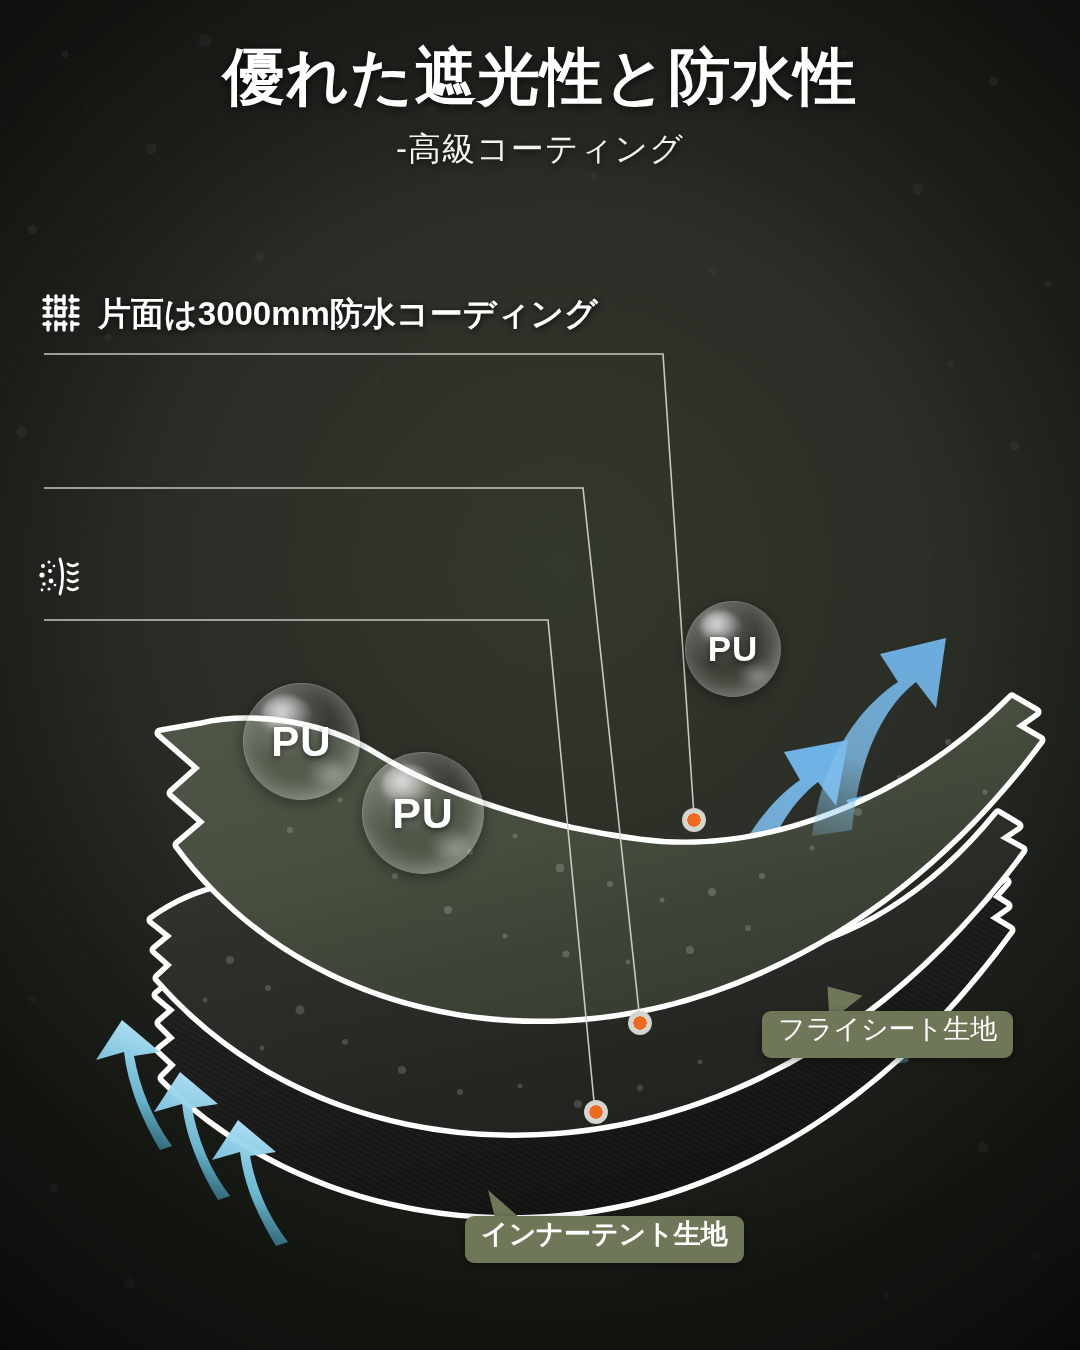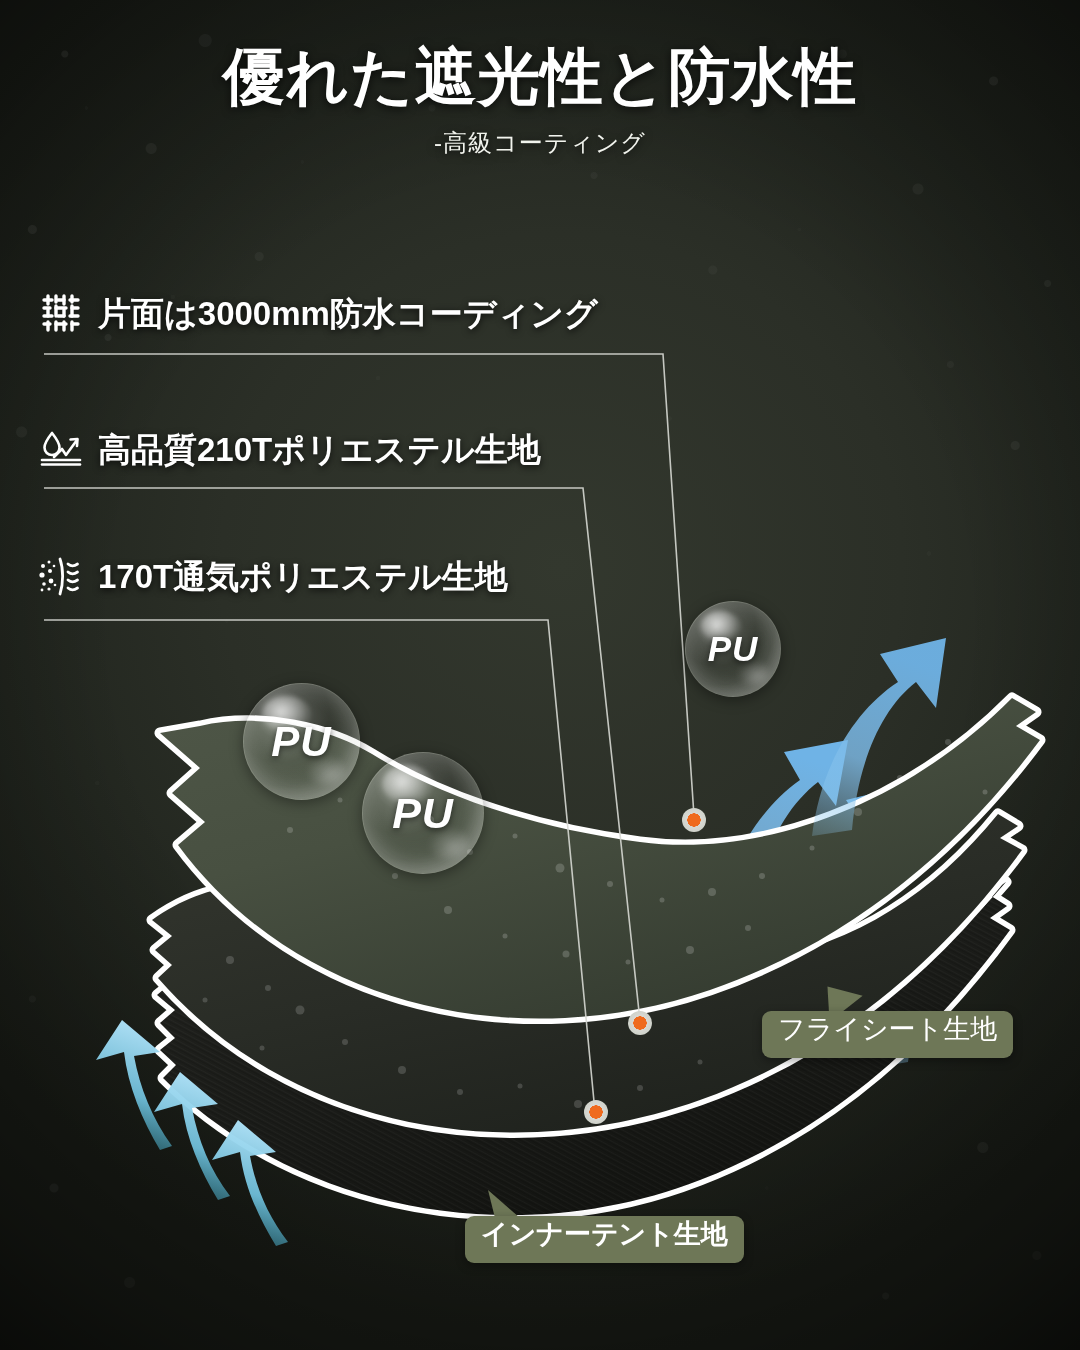--- a/index.html
+++ b/index.html
@@ -79,21 +79,21 @@
     margin-top: 42px;
     font-size: 62px;
     font-weight: 700;
     color: #ffffff;
     letter-spacing: 1px;
     line-height: 1.12;
     text-shadow: 0 2px 10px rgba(0,0,0,0.75);
   }
   .subtitle {
     margin-top: 16px;
-    font-size: 24px;
+    font-size: 33px;
     font-weight: 400;
     color: #f2f4ee;
     letter-spacing: 1px;
     text-shadow: 0 2px 8px rgba(0,0,0,0.7);
   }
 
   
   .feature { position: absolute; display: flex; align-items: center; gap: 14px; }
   .feature .ficon { width: 46px; height: 46px; flex: 0 0 46px; }
   .feature .ftext {
@@ -112,21 +112,20 @@
 
   
   .pu-bubble {
     position: absolute;
     border-radius: 50%;
     display: flex; align-items: center; justify-content: center;
     background:
       radial-gradient(circle at 32% 26%, rgba(255,255,255,0.50) 0%, rgba(255,255,255,0.16) 22%, rgba(255,255,255,0.05) 42%, rgba(130,140,125,0.10) 62%, rgba(200,205,195,0.22) 88%, rgba(235,240,232,0.34) 100%);
     box-shadow: inset 0 0 22px rgba(255,255,255,0.20), inset -8px -10px 26px rgba(255,255,255,0.16), 0 3px 14px rgba(0,0,0,0.4);
     border: 1px solid rgba(235,240,230,0.30);
-    font-style: italic;
   }
   .pu-bubble::before {
     content: "";
     position: absolute;
     left: 16%; top: 10%;
     width: 42%; height: 32%;
     border-radius: 50%;
     background: radial-gradient(ellipse at 40% 40%, rgba(255,255,255,0.62) 0%, rgba(255,255,255,0.12) 65%, transparent 100%);
     filter: blur(2px);
   }
@@ -195,34 +194,20 @@
           <path d="M10 5 v8 M10 19 v6 M10 31 v8"></path>
           <path d="M18 5 v6 M18 15 v10 M18 31 v8"></path>
           <path d="M26 5 v8 M26 19 v6 M26 31 v8"></path>
           <path d="M34 5 v6 M34 15 v10 M34 31 v8"></path>
         </g>
       </svg>
     </span>
     <span class="ftext">片面は3000mm防水コーディング</span>
   </div>
 
-  <div class="feature" id="feature-1">
-    <span class="ficon">
-      <svg viewBox="0 0 46 46" width="46" height="46">
-        <g fill="none" stroke="#ffffff" stroke-width="2.6" stroke-linecap="round" stroke-linejoin="round">
-          <path d="M14 6 C14 6 6.5 15.5 6.5 20.5 C6.5 25 10 28 14 28 C18 28 21.5 25 21.5 20.5 C21.5 15.5 14 6 14 6 Z"></path>
-          <path d="M16 30 L24 22 L28 28 L39 13"></path>
-          <path d="M32.5 12.5 L39.5 12 L39 19"></path>
-          <path d="M4 33 H42"></path>
-          <path d="M4 37.5 H42"></path>
-        </g>
-      </svg>
-    </span>
-    <span class="ftext">高品質210Tポリエステル生地</span>
-  </div>
 
   <div class="feature" id="feature-2">
     <span class="ficon">
       <svg viewBox="0 0 46 46" width="46" height="46">
         <g fill="#ffffff">
           <circle cx="5" cy="12" r="2"></circle>
             <circle cx="11" cy="8" r="1.5"></circle>
           <circle cx="4" cy="21" r="2.6"></circle>
             <circle cx="12" cy="17" r="2"></circle>
           <circle cx="6" cy="30" r="1.8"></circle>
@@ -234,21 +219,20 @@
         </g>
         <g fill="none" stroke="#ffffff" stroke-width="2.8" stroke-linecap="round">
           <path d="M22 5 C25.5 15 25.5 29 22 40"></path>
           <path d="M30 10 C33 12.5 36 12.5 39.5 10"></path>
           <path d="M30 18 C33 20.5 36 20.5 39.5 18"></path>
           <path d="M30 26 C33 28.5 36 28.5 39.5 26"></path>
           <path d="M30 34 C33 36.5 36 36.5 39.5 34"></path>
         </g>
       </svg>
     </span>
-    <span class="ftext">170T通気ポリエステル生地</span>
   </div>
 
   <svg class="layer-svg" viewBox="0 0 1080 1350">
     <defs>
       <linearGradient id="gFly" x1="0" y1="0" x2="0.7" y2="1">
         <stop offset="0%" stop-color="#4e5647"></stop>
         <stop offset="40%" stop-color="#485041"></stop>
         <stop offset="100%" stop-color="#333a2f"></stop>
       </linearGradient>
       <linearGradient id="gMid" x1="0" y1="0" x2="0.6" y2="1">

